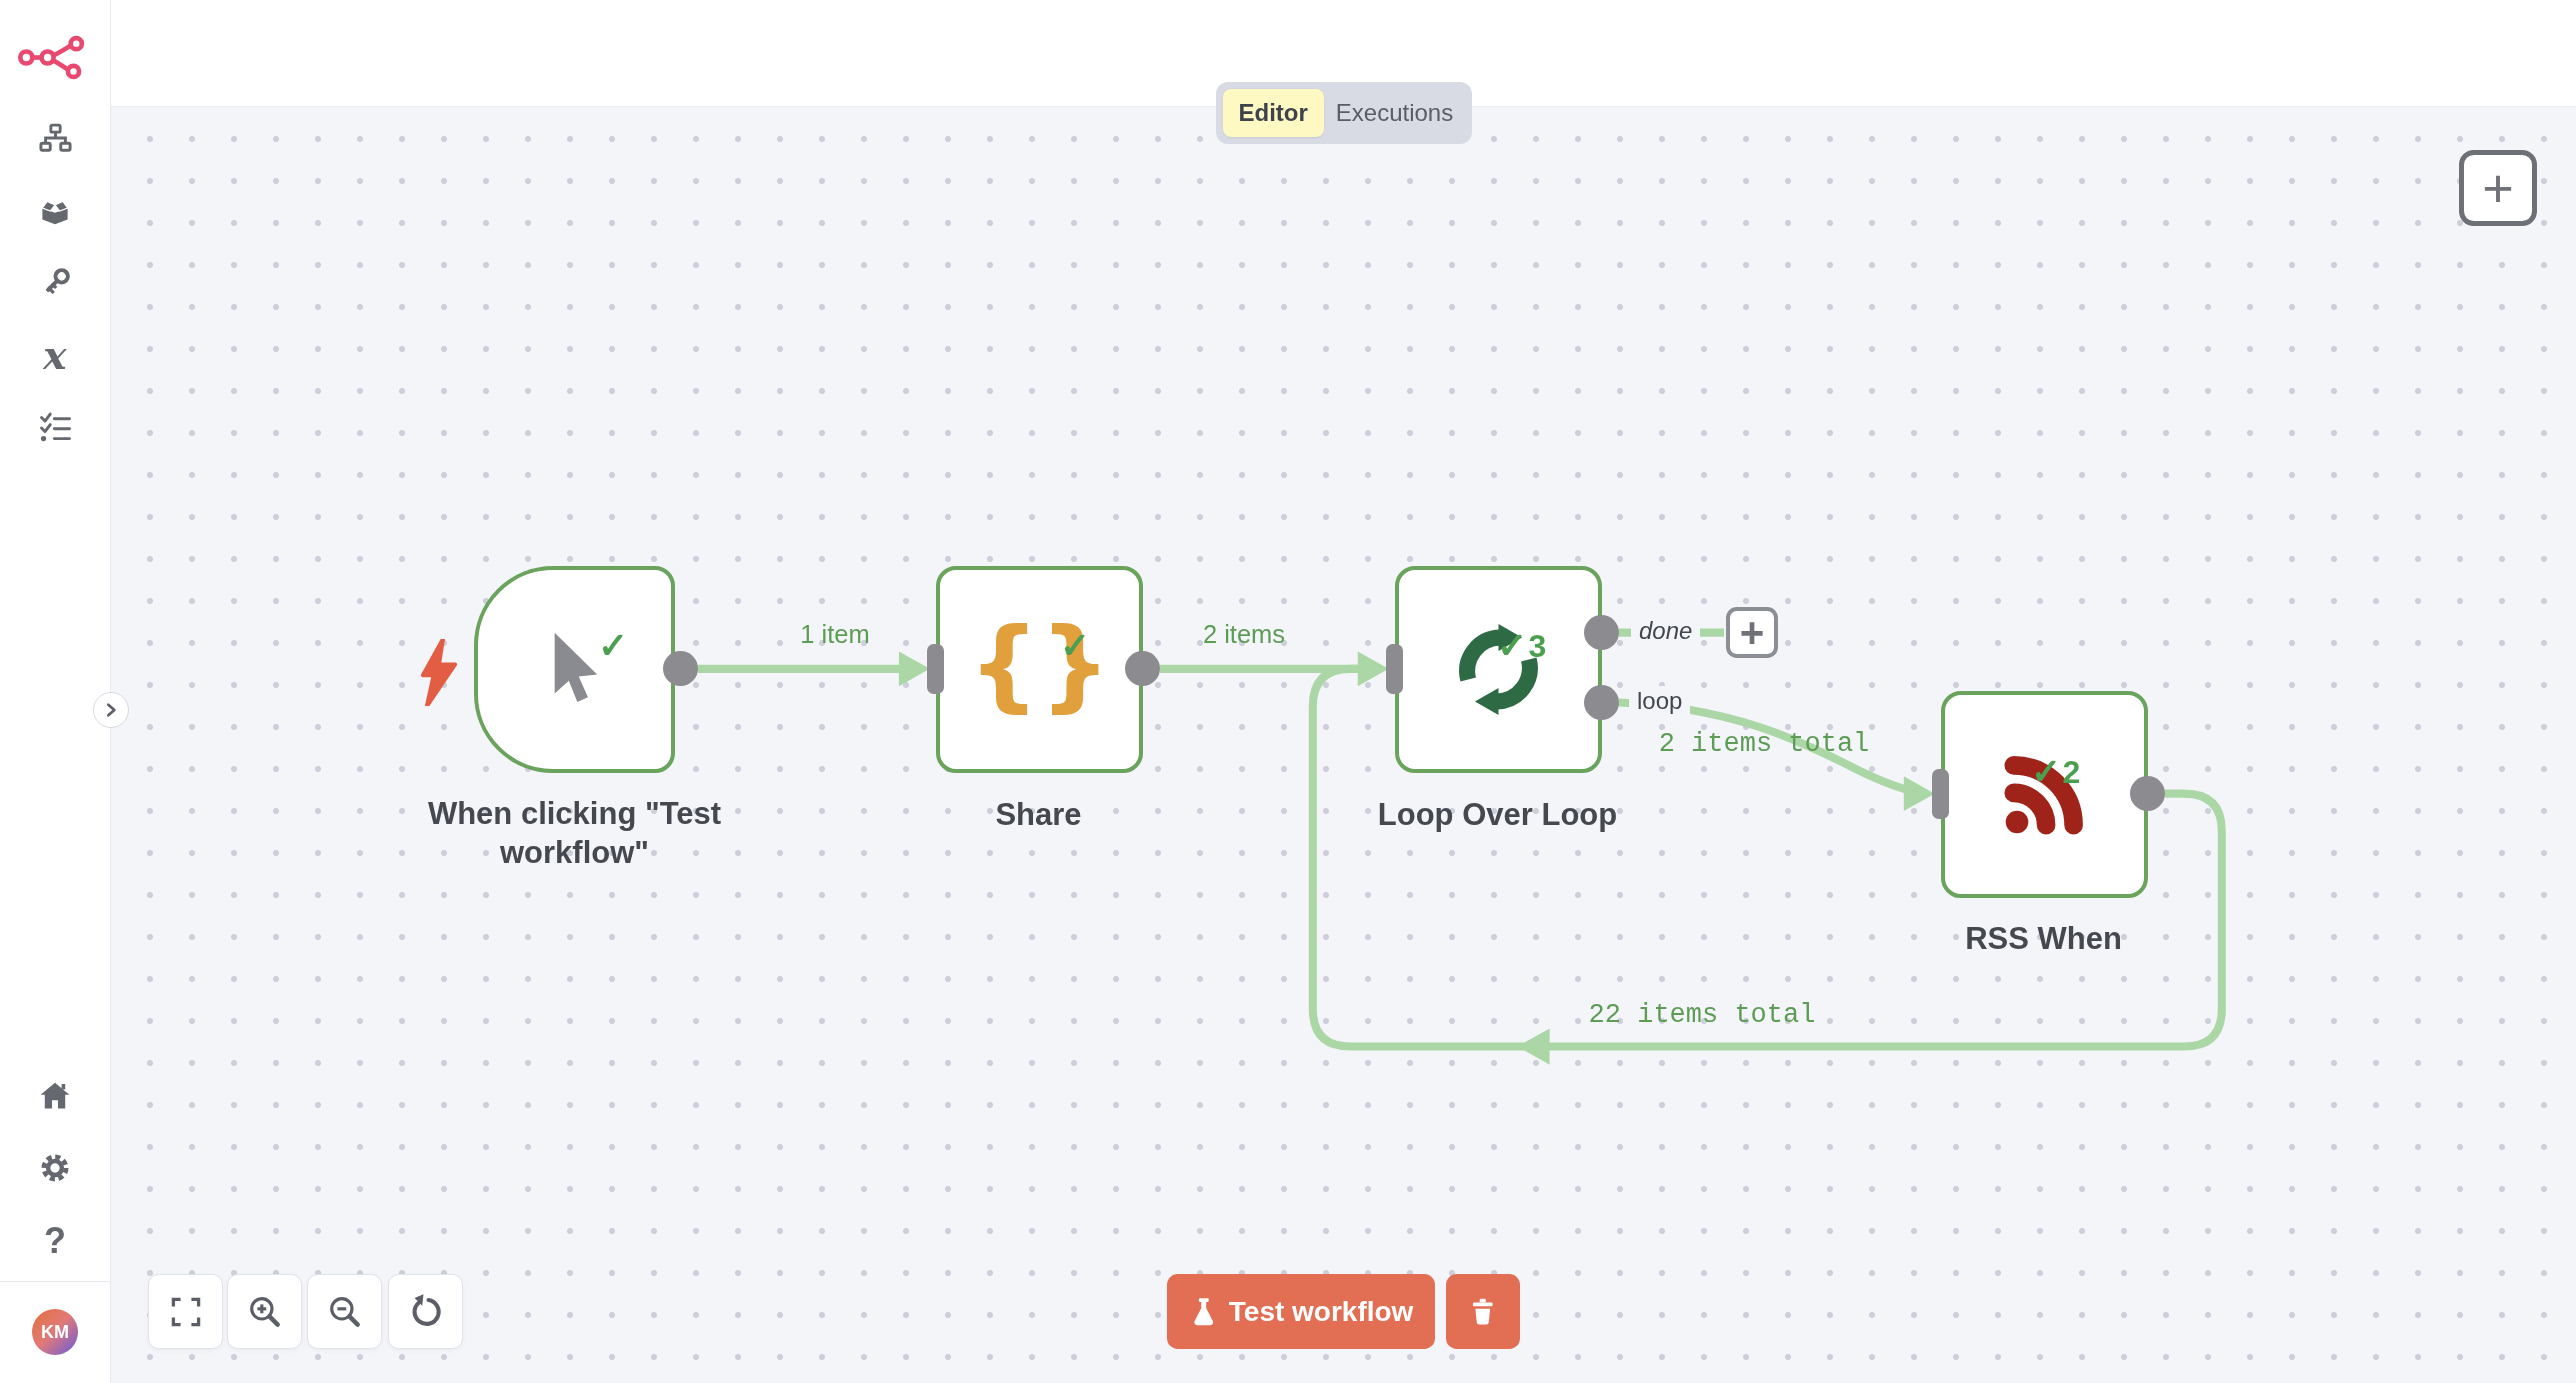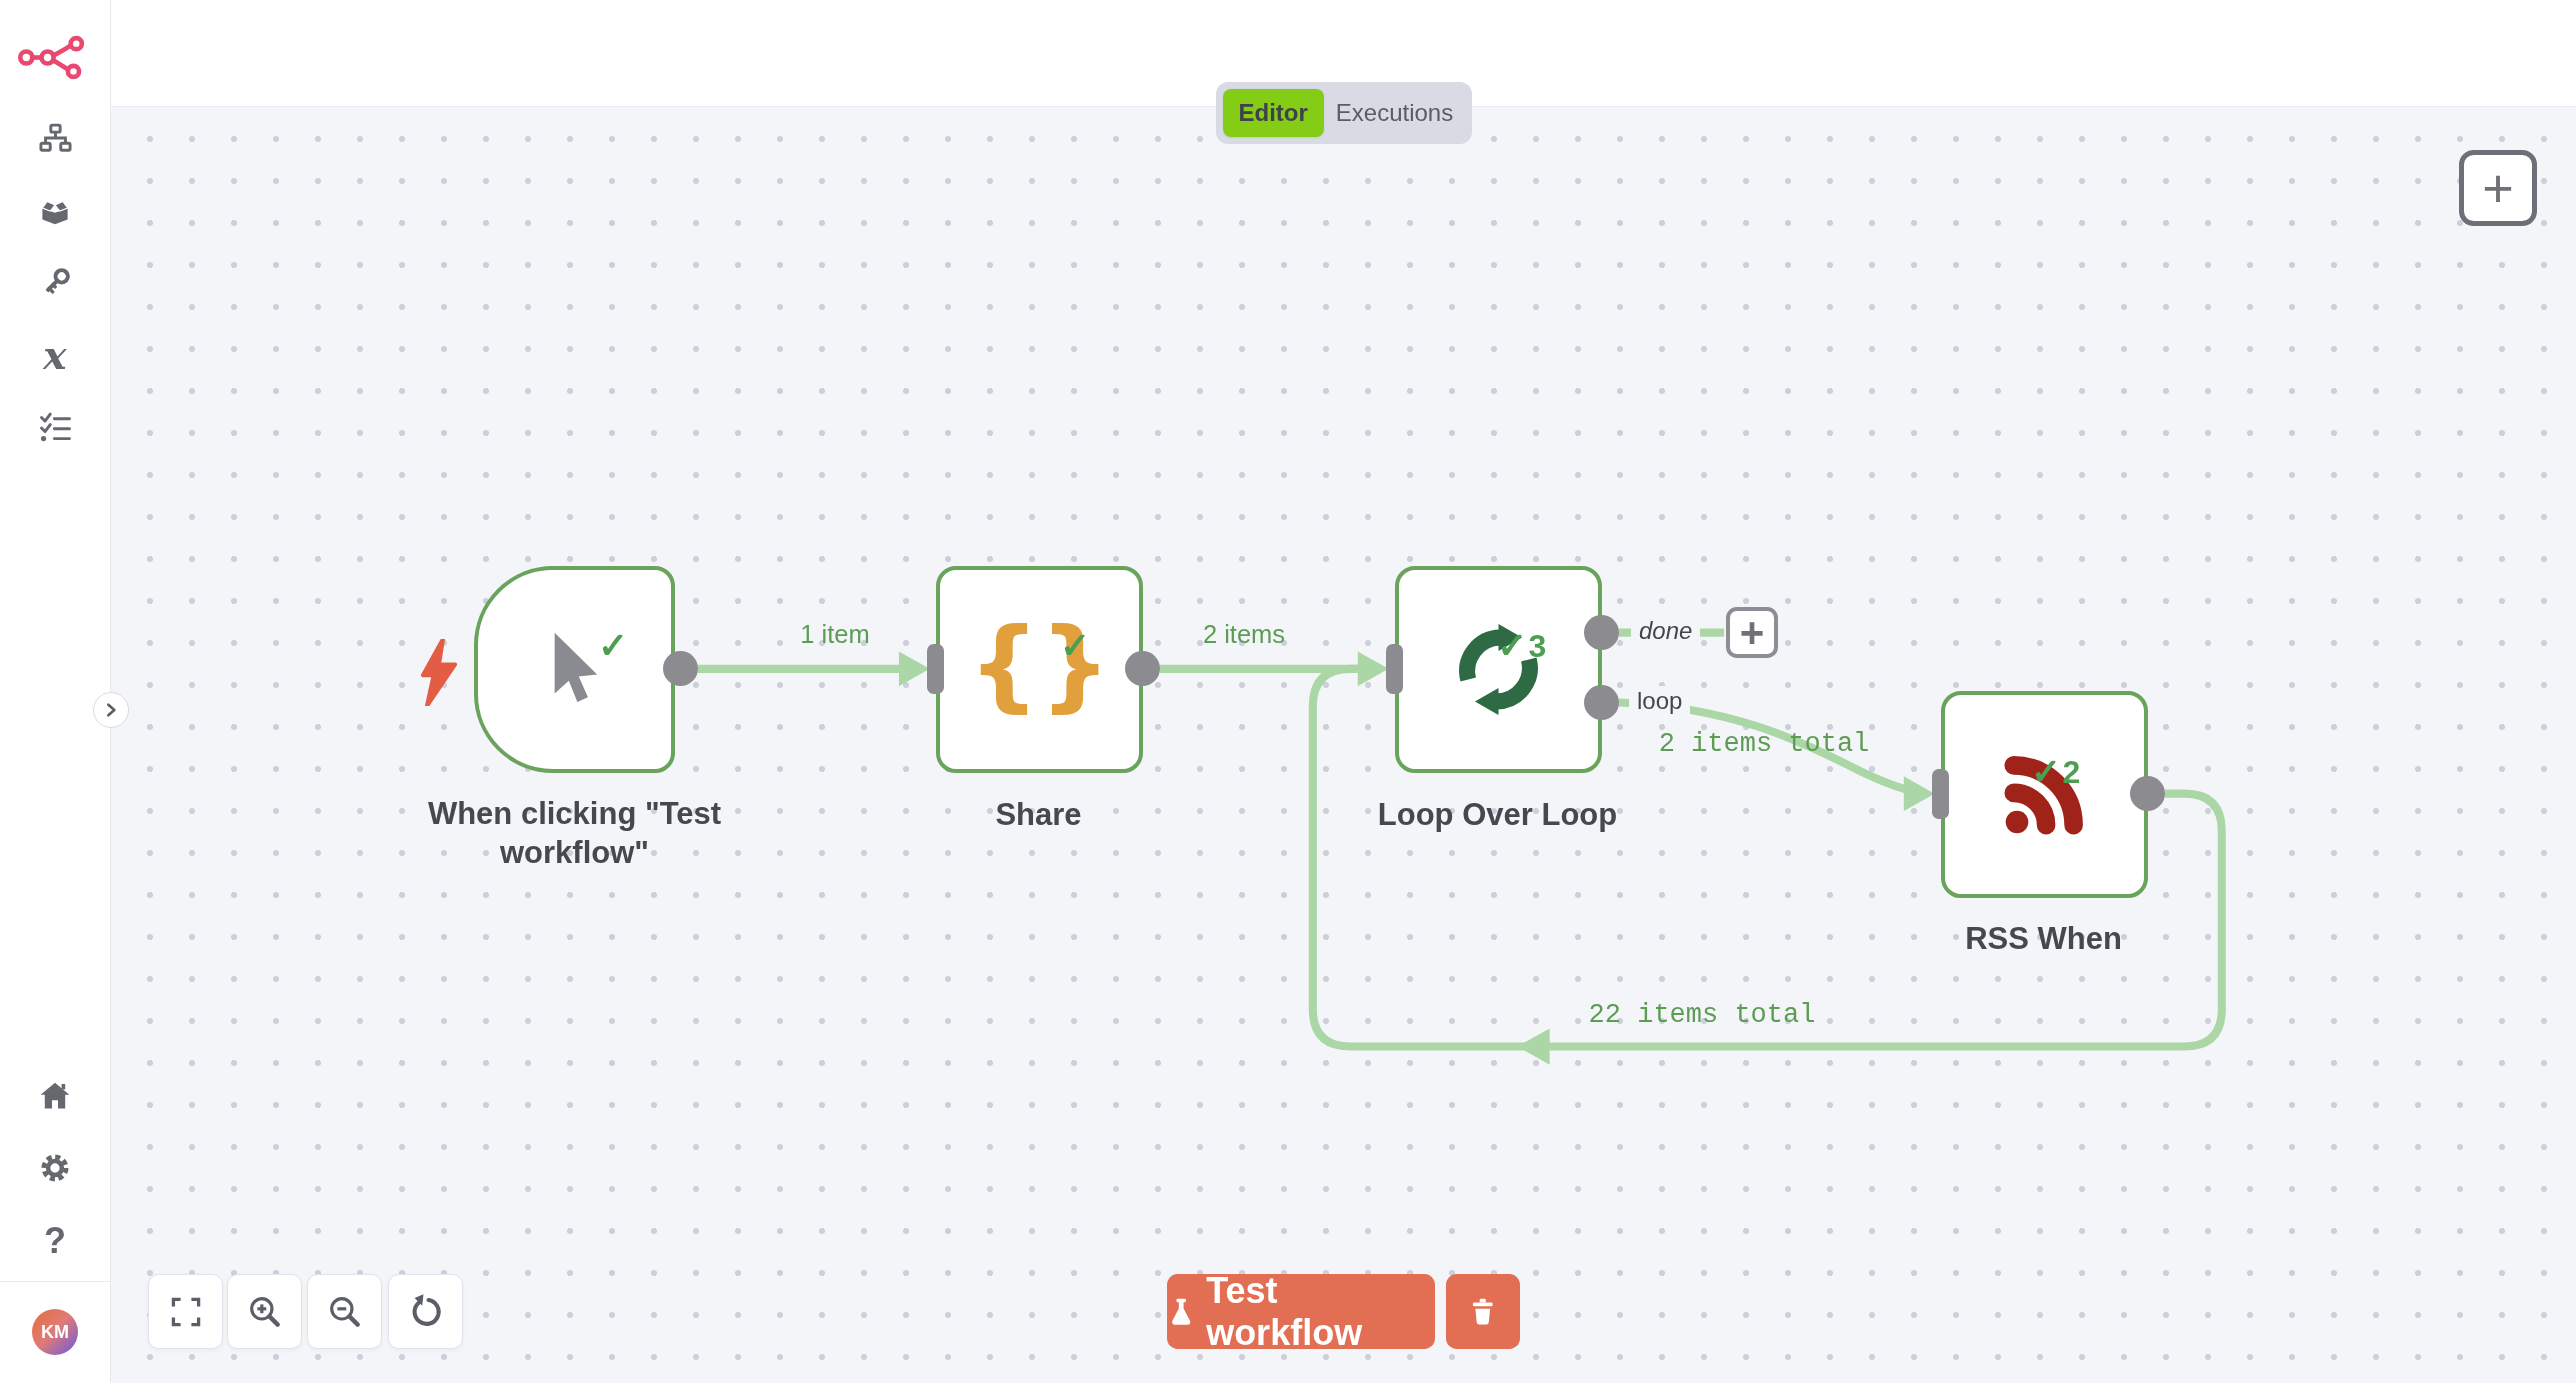--- a/index.html
+++ b/index.html
@@ -27,21 +27,21 @@
   .btn-share{left:2176px;width:94px;background:#fff;border:2px solid #d9dbe3;color:#4b4e55;}
   .btn-save{left:2297px;width:95px;background:#e0705c;color:#fff;}
   .icon-btn{position:absolute;top:29.5px;width:47px;height:47px;display:flex;align-items:center;justify-content:center;cursor:pointer;color:#4b4e55;}
   .hist{left:2411px;}
   .more{left:2493px;}
   .more .dot{width:11.4px;height:11.4px;border-radius:50%;background:#4b4e55;margin:0 2.7px;}
 
   
   .tabbar{position:absolute;left:1216px;top:82px;width:256px;height:62px;background:#d9dbe4;border-radius:12px;z-index:8;display:flex;align-items:center;box-sizing:border-box;padding:6.7px;}
   .tab{height:48px;display:flex;align-items:center;justify-content:center;font-size:24px;border-radius:8px;cursor:pointer;}
-  .tab-active{width:101px;background:#84cc16;color:#3f424a;font-weight:bold;box-shadow:0 0.7px 2px rgba(0,0,0,.08);}
+  .tab-active{width:101px;background:#fef9c3;color:#3f424a;font-weight:bold;box-shadow:0 0.7px 2px rgba(0,0,0,.08);}
   .tab-idle{flex:1;color:#5a5d65;}
 
   
   .canvas{position:absolute;left:110px;top:106px;width:2466px;height:1278px;background-color:#f4f5f9;
     background-image:radial-gradient(circle,#cdd0db 2.7px,transparent 3.4px);background-size:42px 42px;background-position:19px 12px;z-index:0;}
   .conn-svg{position:absolute;left:0;top:0;width:2576px;height:1384px;z-index:1;pointer-events:none;}
 
   .node{position:absolute;width:207px;height:207px;background:#fff;border:4px solid #69a35c;border-radius:20px;box-sizing:border-box;z-index:2;cursor:pointer;display:flex;align-items:center;justify-content:center;}
   .node-trigger{width:201px;border-radius:79px 20px 20px 79px;}
   .node-label{position:absolute;z-index:2;text-align:center;font-size:31px;font-weight:bold;color:#45484f;line-height:1.25;}
@@ -55,21 +55,21 @@
   .plus-box{position:absolute;background:#fff;border:4.7px solid #8b8e94;border-radius:10.7px;box-sizing:border-box;z-index:2;display:flex;align-items:center;justify-content:center;color:#6f7177;cursor:pointer;}
   .plus-glyph{font-size:42px;font-weight:bold;line-height:1;}
   .canvas-add{left:2459px;top:150px;width:78px;height:76px;border-width:5.4px;border-radius:14.8px;border-color:#6d7076;}
   .canvas-add .plus-glyph{font-size:54px;font-weight:normal;}
 
   .bolt{position:absolute;left:417px;top:639px;z-index:2;}
 
   
   .ctl{position:absolute;top:1274px;width:75px;height:75px;background:#fff;border:1.3px solid #e0e2ec;border-radius:10.7px;box-sizing:border-box;display:flex;align-items:center;justify-content:center;z-index:4;cursor:pointer;box-shadow:0 1.3px 4px rgba(0,0,0,.04);}
   .orange-btn{position:absolute;top:1274px;height:75px;background:#e26f54;border-radius:10.7px;display:flex;align-items:center;justify-content:center;z-index:4;cursor:pointer;color:#fff;}
-  .test-btn{left:1167px;width:268px;font-size:36px;font-weight:bold;}
+  .test-btn{left:1167px;width:268px;font-size:28px;font-weight:bold;}
   .trash-btn{left:1446px;width:74px;}
   .test-btn svg{margin-right:10.7px;}
 </style>
 </head>
 <body>
 
 <div id="app">
 
   <div class="canvas"></div>
 

